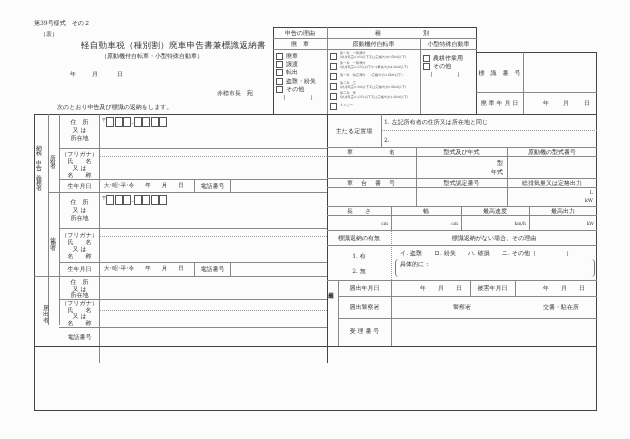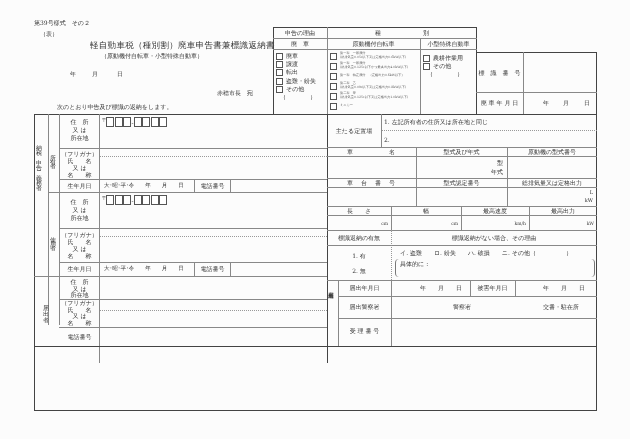--- a/index.html
+++ b/index.html
@@ -22,21 +22,21 @@
   .tiny { font-size:3.2px; color:#555; line-height:1.15; }
   .title { font-size:8.5px; letter-spacing:0.3px; }
   .sub { font-size:6px; }
   .field { cursor:text; }
 </style>
 </head>
 <body>
 
 <div class="t" style="left:34px;top:20px;font-size:6px;">第39号様式　その２</div>
 <div class="t" style="left:40px;top:31px;font-size:6px;">（表）</div>
-<div class="t title" style="left:90px;top:41px;">軽自動車税（種別割）廃車申告書兼標識返納書</div>
+<div class="t title" style="left:81px;top:41px;">軽自動車税（種別割）廃車申告書兼標識返納書</div>
 <div class="t sub" style="left:101px;top:53px;">（原動機付自転車・小型特殊自動車）</div>
 
 <div class="t" style="left:70px;top:71px;">年</div>
 <div class="t" style="left:92px;top:71px;">月</div>
 <div class="t" style="left:117px;top:71px;">日</div>
 <div class="t" style="left:217px;top:90px;">赤穂市長　宛</div>
 <div class="t" style="left:57px;top:104px;">次のとおり申告及び標識の返納をします。</div>
 
 <div class="bx" style="left:273px;top:27px;width:204px;height:88px;border:1.5px solid #444;"></div>
 <div class="hl" style="left:273px;top:38px;width:204px;"></div>

